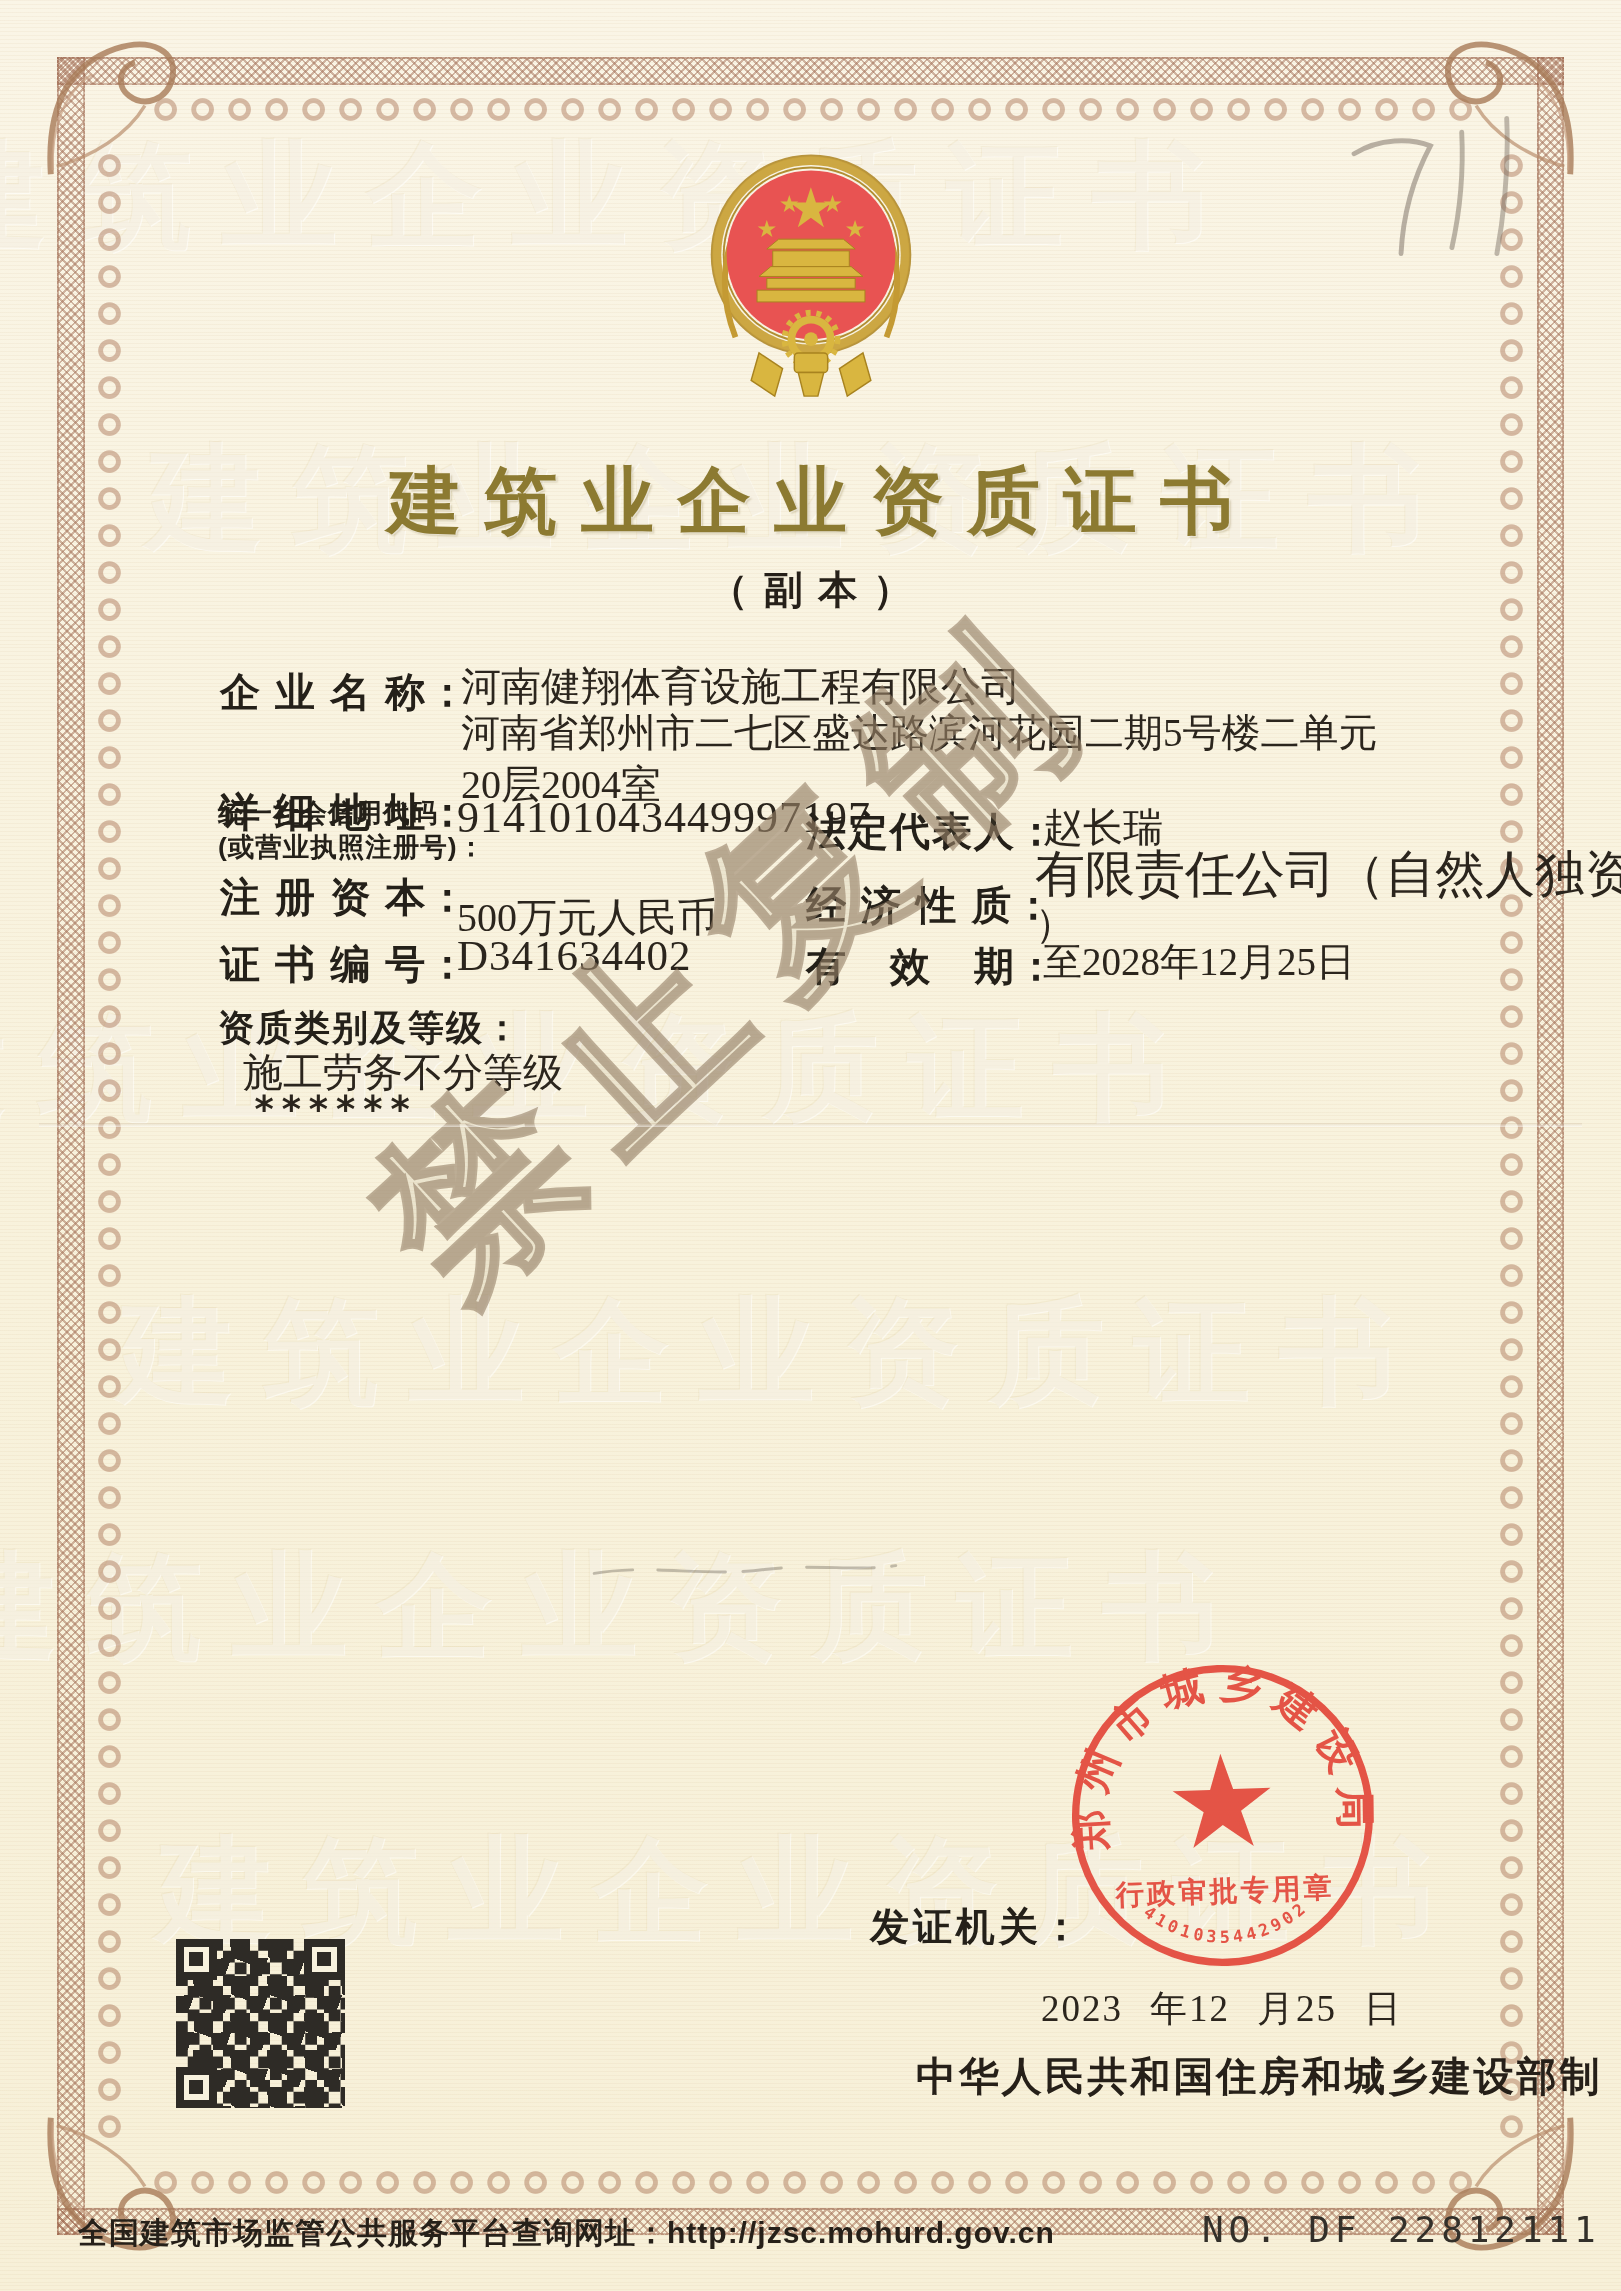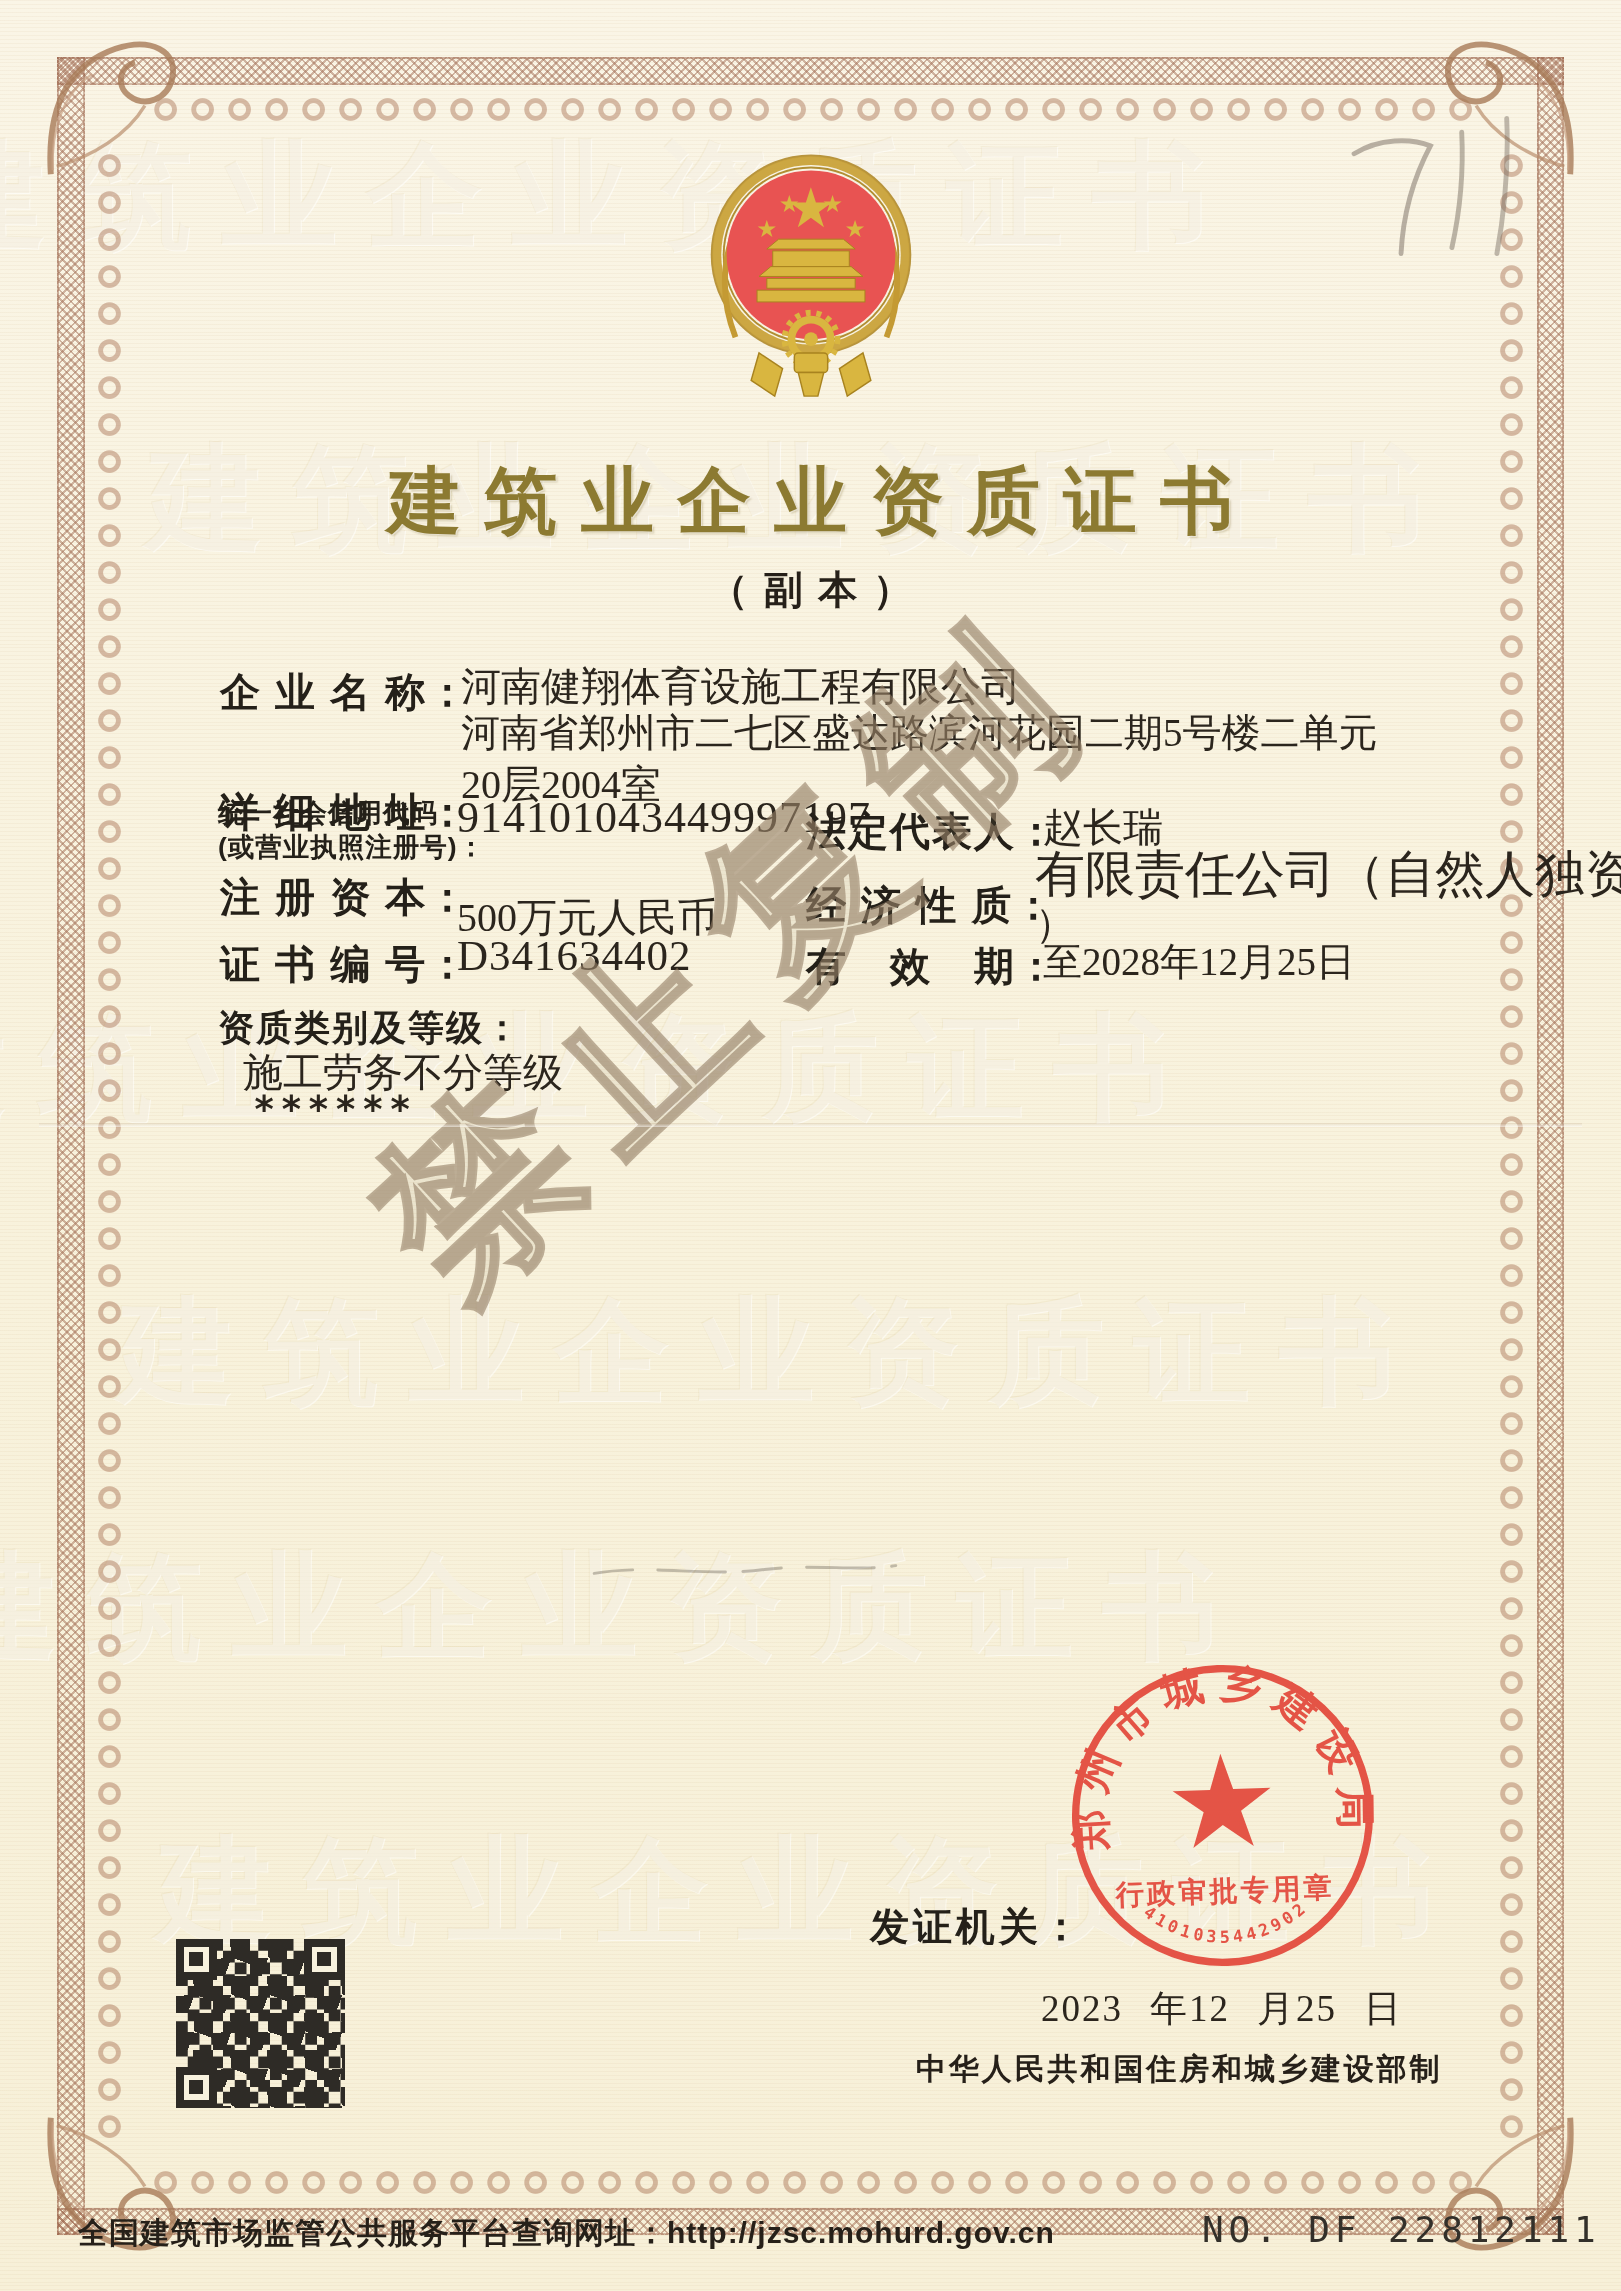--- a/index.html
+++ b/index.html
@@ -67,21 +67,21 @@
     transform:rotate(-43deg);transform-origin:left center;
     font-size:191px;font-weight:700;letter-spacing:29px;white-space:nowrap;
     color:rgba(150,128,102,0.12);
     -webkit-text-stroke:3.9px rgba(148,127,102,0.60);
     font-family:"Liberation Serif",serif;pointer-events:none;
   }
   
   .issuer-label{position:absolute;left:870px;top:1900px;font-family:"Liberation Sans",sans-serif;font-weight:700;font-size:39px;letter-spacing:3.9px;color:#242019;}
   .seal{position:absolute;left:1061px;top:1654px;width:323px;height:323px;transform:rotate(-2deg);}
   .issue-date{position:absolute;left:1041px;top:1984px;font-size:37px;color:#2b251d;word-spacing:15.7px;letter-spacing:2px;}
-  .made-by{position:absolute;left:916px;top:2049px;font-size:30px;font-weight:700;letter-spacing:2.9px;color:#262019;font-family:"Liberation Serif",serif;}
+  .made-by{position:absolute;left:916px;top:2049px;font-size:40px;font-weight:700;letter-spacing:2.9px;color:#262019;font-family:"Liberation Serif",serif;}
   
   .qr{
     position:absolute;left:176px;top:1939px;width:169px;height:169px;
     background-color:transparent;
     background-image:
       repeating-conic-gradient(#2e2b26 0 25%, transparent 0 50%),
       repeating-conic-gradient(from 45deg, #2e2b26 0 18%, transparent 0 43%);
     background-size:23.5px 23.5px,37px 37px;
   }
   .finder{position:absolute;width:41px;height:41px;border:8.8px solid #2e2b26;background:#f8f2de;box-sizing:border-box;}

